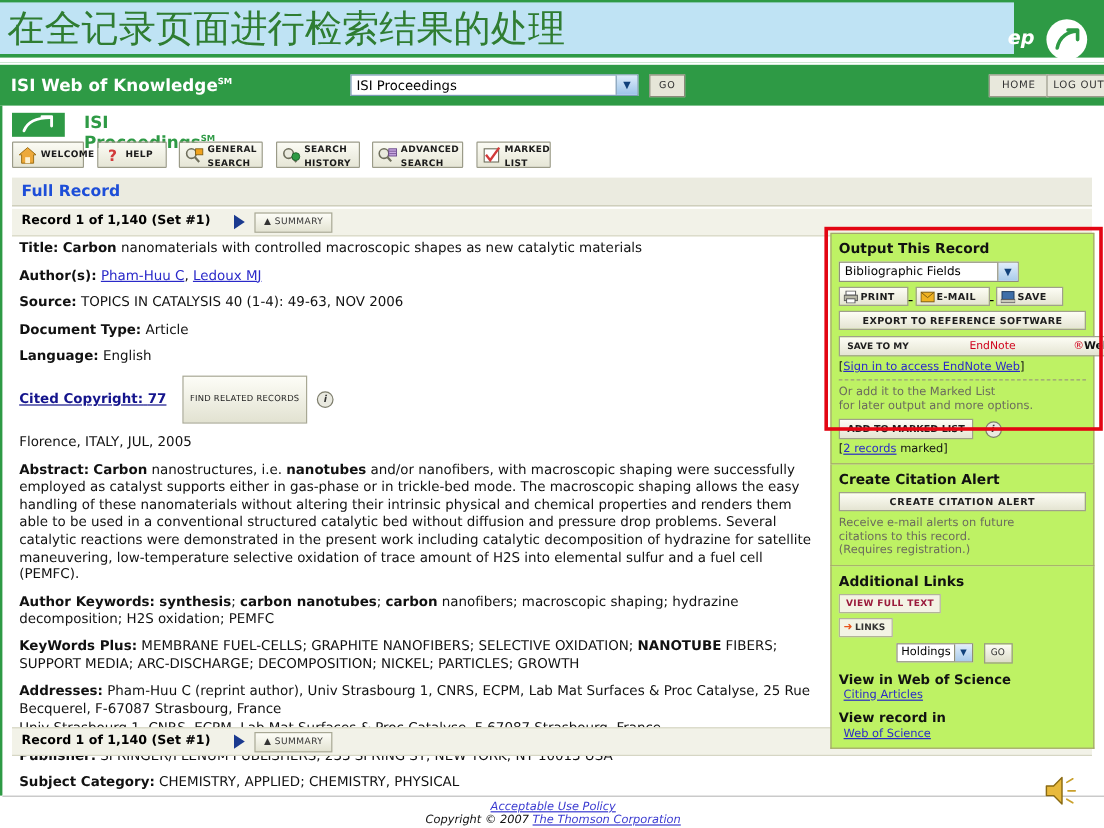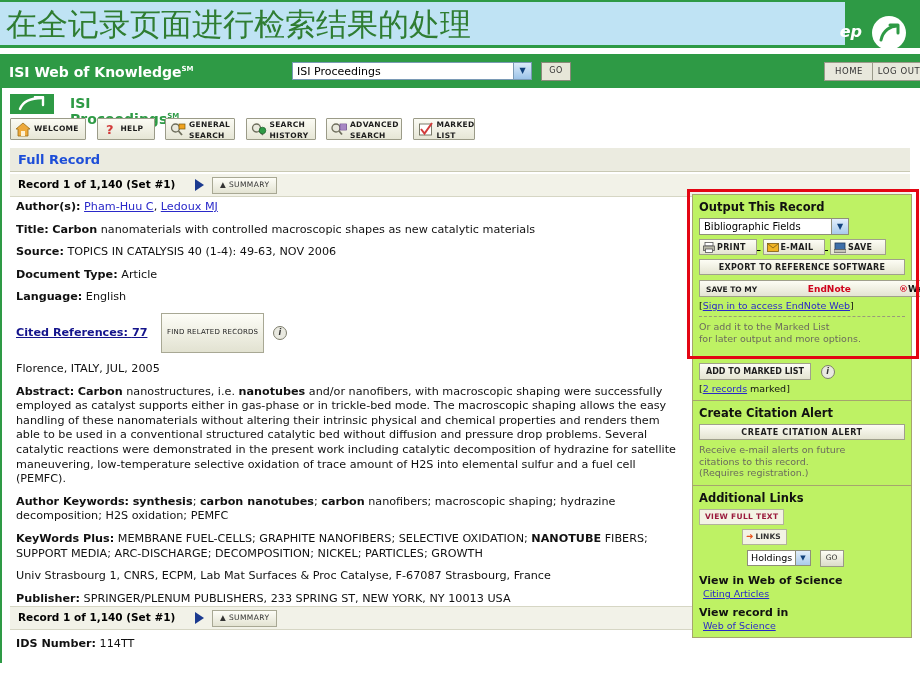--- a/index.html
+++ b/index.html
@@ -191,21 +191,21 @@
   }
   .sbtn.wide{width:100%;text-align:center;margin-top:4px;}
   .sbtn .i{position:absolute;left:3px;top:2px;}
   .sbtn .t{margin-left:17px;margin-right:6px;}
   .endnote-btn{
     display:inline-block;height:17px;vertical-align:middle;
     background:linear-gradient(#fdfdf5,#e4e4d2);border:1px solid #a0a08c;
     font-size:7.5px;font-weight:bold;line-height:16px;padding:0 6px;color:#1e1e1e;
     box-sizing:border-box;
   }
-  .endnote-red{color:#d0021b;font-size:9px;font-weight:bold;padding-left:48px;}
+  .endnote-red{color:#d0021b;font-size:9px;font-weight:normal;padding-left:48px;}
   .endnote-web{font-size:9px;color:#111;}
   .signin{font-size:9.5px;color:#111;margin-top:3px;}
   .signin a{color:#2a29c9;text-decoration:underline;}
   .dashrule{border-top:1px dashed #9a9a7a;margin:5px 0 4px 0;height:0;}
   .graytxt{font-size:9.5px;color:#6b6b5d;line-height:11.5px;}
   .marked-line{font-size:9.5px;color:#111;margin-top:3px;}
   .marked-line a{color:#2a29c9;text-decoration:underline;}
   .cite-btn{
     display:block;width:100%;height:16px;margin:2px 0 4px 0;
     background:linear-gradient(#fdfdf5,#e4e4d2);border:1px solid #a0a08c;
@@ -215,21 +215,21 @@
   .vft{
     display:inline-block;height:14px;
     background:#f3f3e4;border:1px solid #b3b39a;
     font-size:7.5px;font-weight:bold;color:#9a1b3c;
     line-height:13px;padding:0 5px;letter-spacing:0.3px;
   }
   .links-btn{
     display:inline-block;height:14px;margin-top:4px;
     background:#f3f3e4;border:1px solid #b3b39a;
     font-size:7.5px;font-weight:bold;color:#333;
-    line-height:13px;padding:0 5px 0 3px;margin-left:43px;
+    line-height:13px;padding:0 5px 0 3px;
   }
   .links-btn .ar{color:#e8541a;font-size:9px;margin-right:2px;}
   .hold-row{margin-top:5px;padding-left:48px;}
   .sel-hold{
     position:relative;display:inline-block;width:64px;height:16px;
     background:#ffffff;border:1px solid #8f8f7a;box-sizing:border-box;
     font-size:9.5px;line-height:14px;padding-left:3px;vertical-align:middle;
   }
   .sel-hold .arrow{
     position:absolute;right:0;top:0;width:14px;height:14px;
@@ -295,21 +295,21 @@
           <path d="M17 1 L25 1 L25 9" stroke="#ffffff" stroke-width="2.4" fill="none" stroke-linecap="round" stroke-linejoin="round"></path>
         </svg>
       </div>
       <div class="txt">
         <span>ISI Proceedings</span><sup>SM</sup>
       </div>
     </div>
 
     <div class="navbar">
 
-      <div class="navbtn one-line" style="width:76px;">
+      <div class="navbtn one-line" style="width:60px;">
         <span class="ico">
           <svg width="16" height="15" viewBox="0 0 16 15">
               <polygon points="8,1 15,7 13,7 13,14 3,14 3,7 1,7" fill="#eda93b" stroke="#9a6d14" stroke-width="0.8"></polygon>
               <rect x="6" y="9" width="4" height="5" fill="#fdf1d3"></rect>
             </svg>
         </span>
         <span class="lbl">WELCOME</span>
       </div>
 
       <div class="navbtn one-line" style="width:58px;">
@@ -377,67 +377,71 @@
 
     <div class="recnav" style="top:86px;">
       <span class="rtxt">Record 1 of 1,140 (Set #1)</span>
       <span class="tri" style="left:185px;"></span>
       <span class="sumbtn" style="left:202px;">▲ <span>SUMMARY</span></span>
     </div>
 
     <div class="record">
 
       <p>
+        <b>Title:</b>
+        <b>Carbon</b><span> nanomaterials with controlled macroscopic shapes as new catalytic materials</span>
+      </p>
+
+      <p>
         <b>Author(s):</b>
         <a href="#" class="lnk">Pham-Huu C</a>,
         <a href="#" class="lnk">Ledoux MJ</a>
       </p>
 
       <p>
-        <b>Title:</b>
-        <b>Carbon</b><span> nanomaterials with controlled macroscopic shapes as new catalytic materials</span>
-      </p>
-
-      <p>
         <b>Source:</b>
         <span>TOPICS IN CATALYSIS 40 (1-4): 49-63, NOV 2006</span>
       </p>
 
       <p>
         <b>Document Type:</b>
         <span>Article</span>
       </p>
 
       <p>
         <b>Language:</b>
         <span>English</span>
       </p>
 
       <p style="margin-bottom:9px;">
-        <a href="#" class="lnk-dark"><span>Cited References:</span> <span>77</span></a>
+        <a href="#" class="lnk-dark"><span>Cited Copyright:</span> <span>77</span></a>
         <span class="findrel">FIND RELATED RECORDS</span>
         <span class="info-i">i</span>
       </p>
 
       <p>Florence, ITALY, JUL, 2005</p>
 
       <p>
         <b>Abstract:</b>
         <b>Carbon</b><span> nanostructures, i.e. </span><b>nanotubes</b><span> and/or nanofibers, with macroscopic shaping were successfully employed as catalyst supports either in gas-phase or in trickle-bed mode. The macroscopic shaping allows the easy handling of these nanomaterials without altering their intrinsic physical and chemical properties and renders them able to be used in a conventional structured catalytic bed without diffusion and pressure drop problems. Several catalytic reactions were demonstrated in the present work including catalytic decomposition of hydrazine for satellite maneuvering, low-temperature selective oxidation of trace amount of H2S into elemental sulfur and a fuel cell (PEMFC).</span>
       </p>
 
       <p>
         <b>Author Keywords:</b>
         <b>synthesis</b><span>; </span><b>carbon nanotubes</b><span>; </span><b>carbon</b><span> nanofibers; macroscopic shaping; hydrazine decomposition; H2S oxidation; PEMFC</span>
       </p>
 
       <p>
         <b>KeyWords Plus:</b><span> MEMBRANE FUEL-CELLS; GRAPHITE NANOFIBERS; SELECTIVE OXIDATION; </span><b>NANOTUBE</b><span> FIBERS; SUPPORT MEDIA; ARC-DISCHARGE; DECOMPOSITION; NICKEL; PARTICLES; GROWTH</span>
       </p>
 
+      <p style="margin-bottom:2px;">
+        <b>Addresses:</b>
+        <span>Pham-Huu C (reprint author), Univ Strasbourg 1, CNRS, ECPM, Lab Mat Surfaces &amp; Proc Catalyse, 25 Rue Becquerel, F-67087 Strasbourg, France</span>
+      </p>
       <p>Univ Strasbourg 1, CNRS, ECPM, Lab Mat Surfaces &amp; Proc Catalyse, F-67087 Strasbourg, France</p>
 
       <p>
         <b>Publisher:</b>
         <span>SPRINGER/PLENUM PUBLISHERS, 233 SPRING ST, NEW YORK, NY 10013 USA</span>
       </p>
 
       <p>
         <b>Subject Category:</b>
         <span>CHEMISTRY, APPLIED; CHEMISTRY, PHYSICAL</span>
@@ -511,21 +515,21 @@
           <span>[</span><a href="#">Sign in to access EndNote Web</a><span>]</span>
         </div>
 
         <div class="dashrule"></div>
 
         <div class="graytxt">
           <div>Or add it to the Marked List</div>
           <div>for later output and more options.</div>
         </div>
 
-        <div style="margin-top:19px;white-space:nowrap;">
+        <div style="margin-top:5px;white-space:nowrap;">
           <span class="endnote-btn" style="font-size:8px;">ADD TO MARKED LIST</span>
           <span class="info-i" style="margin-left:6px;">i</span>
         </div>
 
         <div class="marked-line">
           <span>[</span><a href="#">2 records</a><span> marked]</span>
         </div>
       </div>
 
       <div class="side-panel" style="border-top:none;">
@@ -554,14 +558,30 @@
 
         <div class="wos-h">View in Web of Science</div>
         <div class="wos-l"><a href="#">Citing Articles</a></div>
 
         <div class="wos-h">View record in</div>
         <div class="wos-l"><a href="#">Web of Science</a></div>
       </div>
     </div>
   </div>
 
+  <div class="footer">
+    <div class="f1">
+      <a href="#">Acceptable Use Policy</a>
+    </div>
+    <div class="f2">
+      <span>Copyright © 2007 </span><a href="#">The Thomson Corporation</a>
+    </div>
+    <div class="speaker">
+      <svg width="40" height="34" viewBox="0 0 40 34">
+        <polygon points="4,13 10,13 17,6 17,28 10,21 4,21" fill="#e8b93c" stroke="#8a6a12" stroke-width="1.2" stroke-linejoin="round"></polygon>
+        <path d="M21 10 L26 7" stroke="#c9a02c" stroke-width="1.4" stroke-linecap="round"></path>
+        <path d="M22 17 L28 17" stroke="#c9a02c" stroke-width="1.4" stroke-linecap="round"></path>
+        <path d="M21 24 L26 27" stroke="#c9a02c" stroke-width="1.4" stroke-linecap="round"></path>
+      </svg>
+    </div>
+  </div>
 
 </div>
 
 </body></html>

